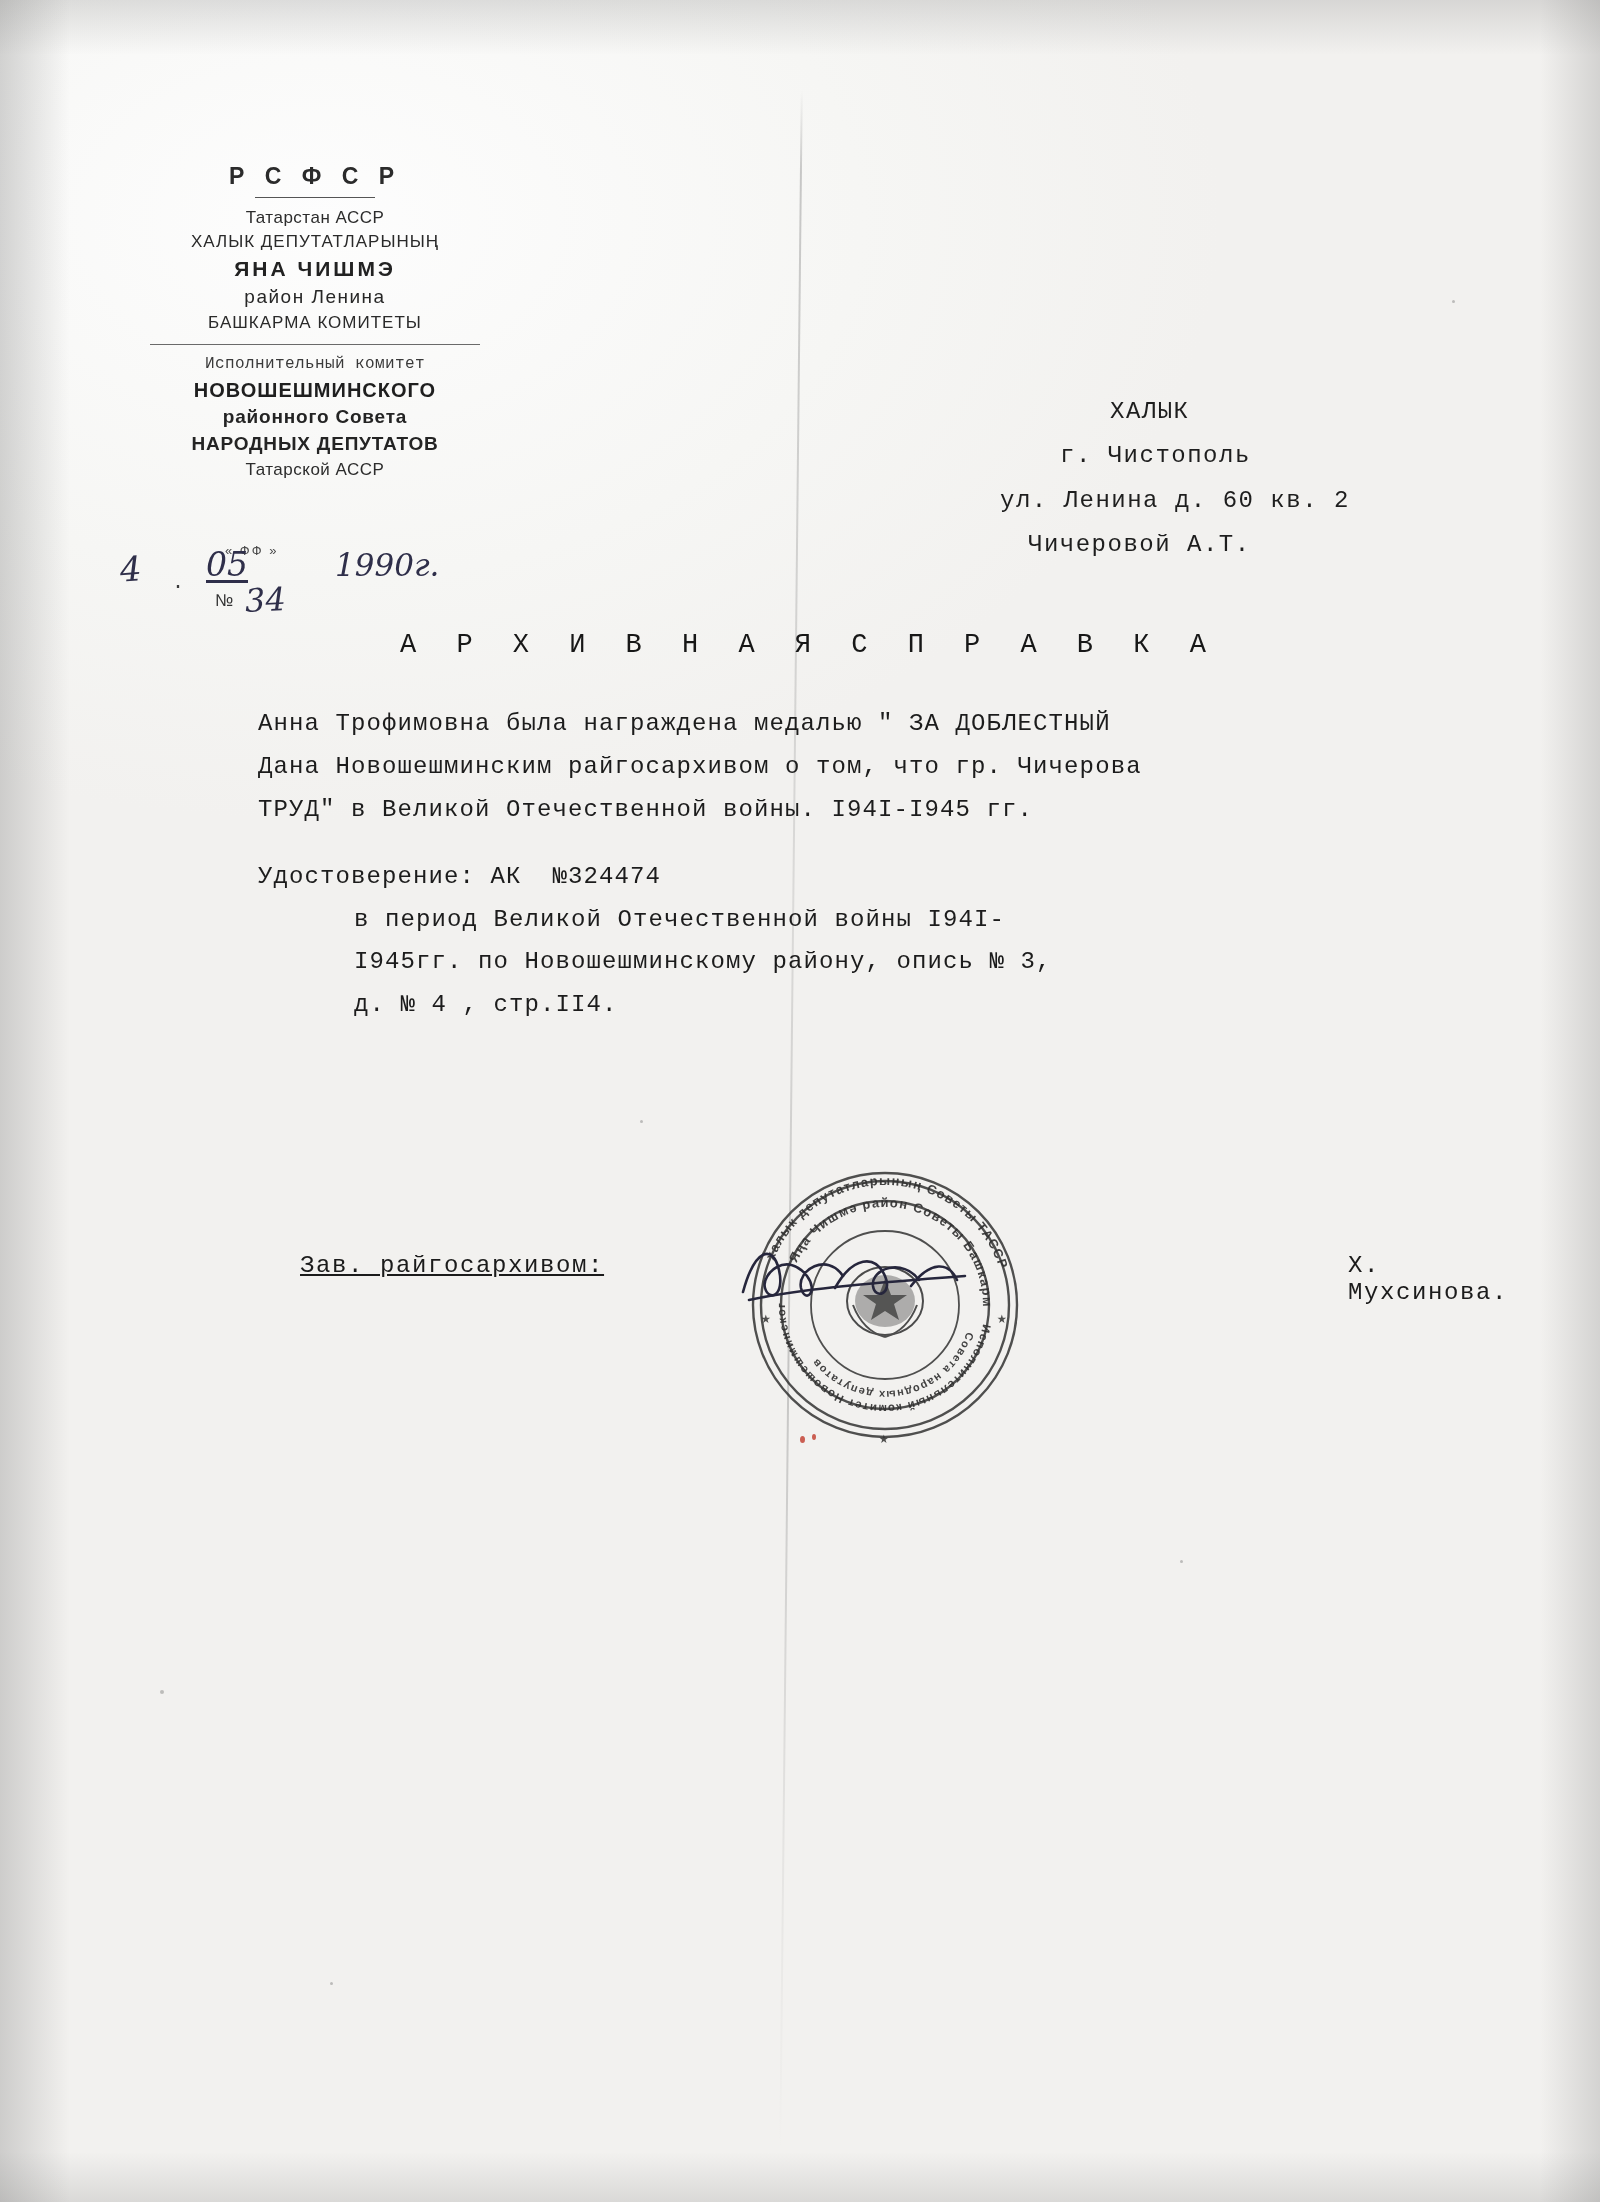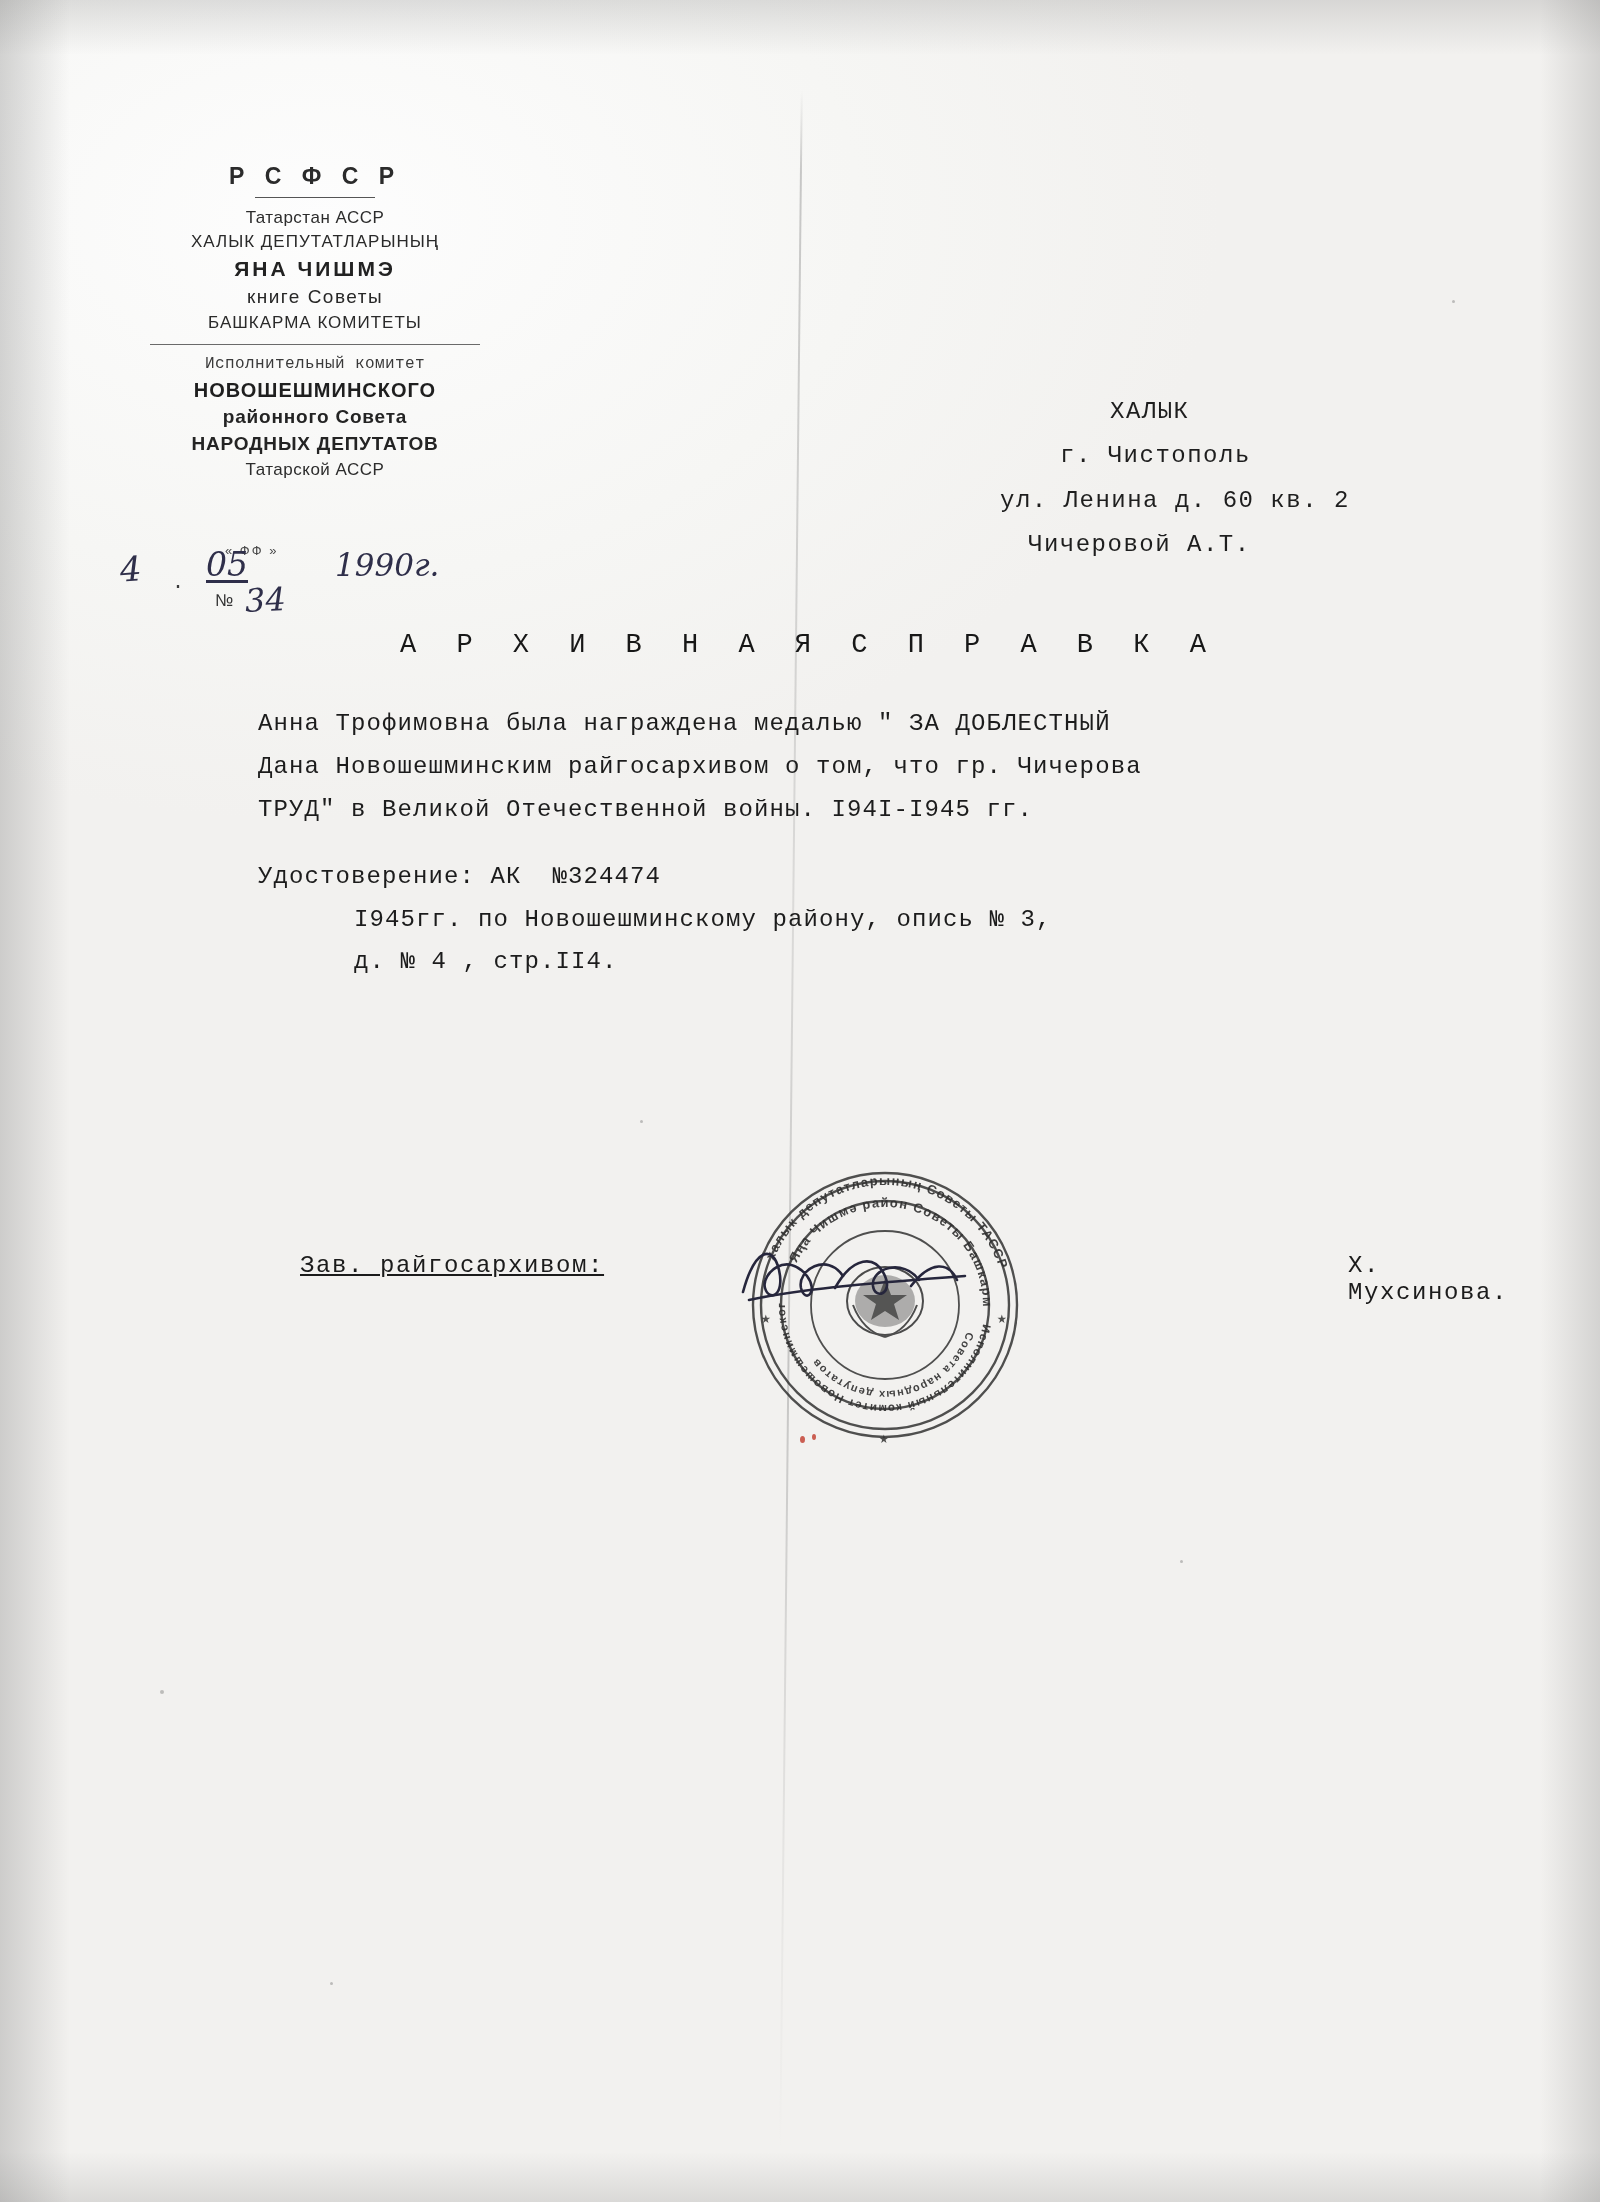--- a/index.html
+++ b/index.html
@@ -293,21 +293,21 @@
 <div class="speck" style="left:640px;top:1120px;width:3px;height:3px;"></div>
 <div class="speck" style="left:1180px;top:1560px;width:3px;height:3px;"></div>
 <div class="speck" style="left:330px;top:1982px;width:3px;height:3px;"></div>
 
 <div class="letterhead">
   <div class="lh-rsfsr">Р С Ф С Р</div>
   <div class="lh-rule"></div>
   <div class="lh-tat">Татарстан АССР</div>
   <div class="lh-caps">ХАЛЫК ДЕПУТАТЛАРЫНЫҢ</div>
   <div class="lh-big">ЯНА ЧИШМЭ</div>
-  <div class="lh-mid">книге Советы</div>
+  <div class="lh-mid">район Ленина</div>
   <div class="lh-caps">БАШКАРМА КОМИТЕТЫ</div>
   <div class="lh-rule2"></div>
   <div class="lh-faded">Исполнительный комитет</div>
   <div class="lh-bold2">НОВОШЕШМИНСКОГО</div>
   <div class="lh-bold3">районного Совета</div>
   <div class="lh-bold3">НАРОДНЫХ ДЕПУТАТОВ</div>
   <div class="lh-tat">Татарской АССР</div>
 </div>
 
 <div class="dateline">
@@ -327,20 +327,21 @@
   <div class="a4">Чичеровой А.Т.</div>
 </div>
 
 <div class="doc-title">А Р Х И В Н А Я     С П Р А В К А</div>
 
 <div class="body-block">
   <p>Анна Трофимовна была награждена медалью " ЗА ДОБЛЕСТНЫЙ</p>
   <p>Дана Новошешминским райгосархивом о том, что гр. Чичерова</p>
   <p>ТРУД" в Великой Отечественной войны. I94I-I945 гг.</p>
   <p class="para-gap">Удостоверение: АК  №324474</p>
+  <p class="hang">в период Великой Отечественной войны I94I-</p>
   <p class="hang">I945гг. по Новошешминскому району, опись № 3,</p>
   <p class="hang">д. № 4 , стр.II4.</p>
 </div>
 
 <div class="stamp">
   <svg width="300" height="300" viewBox="0 0 300 300" xmlns="http://www.w3.org/2000/svg">
     <defs>
       <path id="arcOuterTop" d="M 30,150 A 120,120 0 0 1 270,150"></path>
       <path id="arcOuterBot" d="M 272,150 A 122,122 0 0 1 28,150"></path>
       <path id="arcInnerTop" d="M 52,150 A 98,98 0 0 1 248,150"></path>

